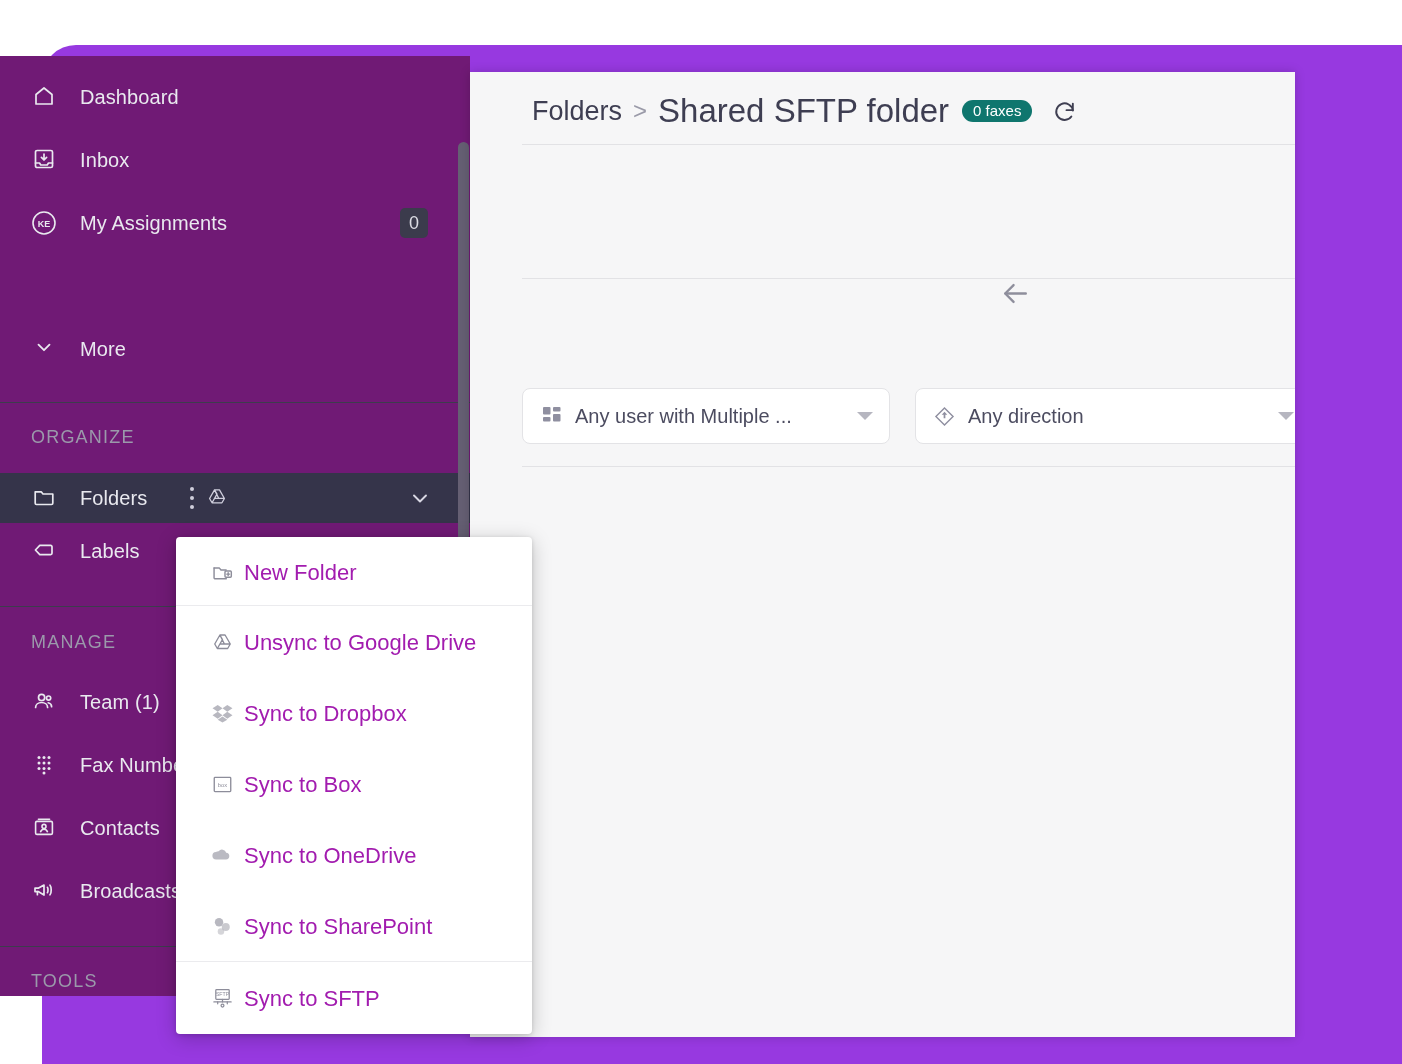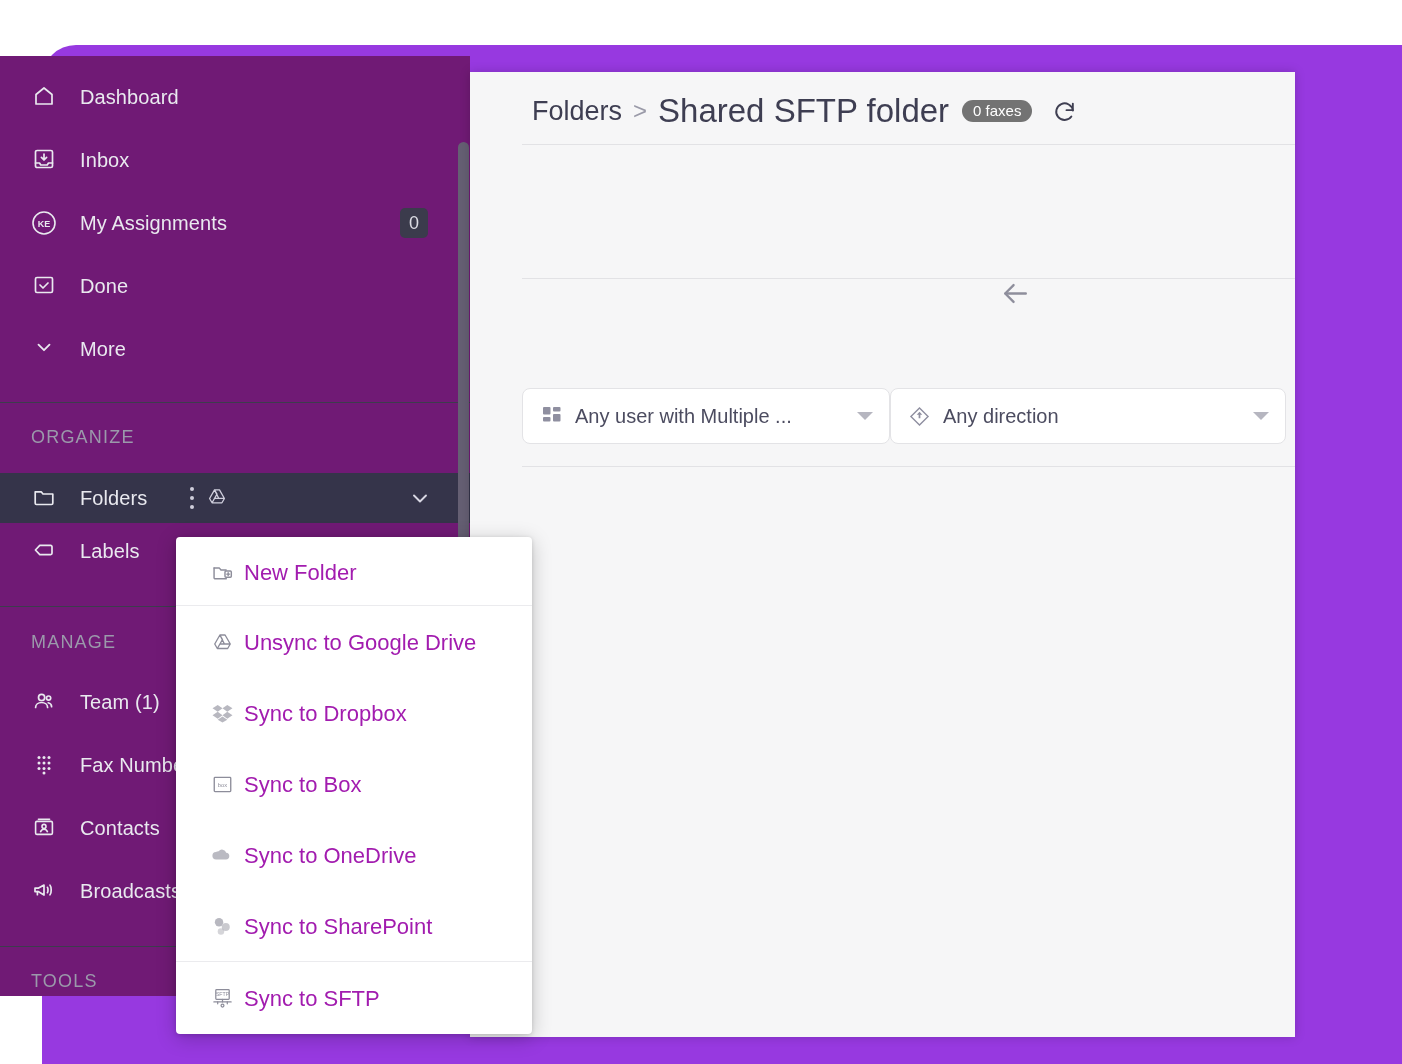--- a/index.html
+++ b/index.html
@@ -91,35 +91,35 @@
     position:absolute;left:0;top:0;width:825px;height:72px;
   }
   .crumb-row{
     position:absolute;left:62px;top:20px;display:flex;align-items:center;gap:0px;
     white-space:nowrap;
   }
   .crumb-a{font-size:27px;color:#3e3e52;}
   .crumb-sep{font-size:24px;color:#9a9aa8;margin:0 11px;}
   .crumb-cur{font-size:33px;color:#3e3e52;}
   .faxes-badge{
-    margin-left:13px;background:#737373;color:#ffffff;border-radius:13px;
+    margin-left:13px;background:#0f766e;color:#ffffff;border-radius:13px;
     font-size:15px;padding:3px 11px 4px;line-height:1;display:inline-block;
   }
   .refresh-btn{
     margin-left:19px;width:26px;height:26px;color:#3f3f52;display:inline-flex;
     align-items:center;justify-content:center;
   }
   .hr{position:absolute;left:52px;width:825px;height:1px;background:#e2e2e5;}
 
   .back-btn{
     position:absolute;left:527px;top:203px;width:36px;height:36px;
     color:#8e8e9c;display:flex;align-items:center;justify-content:center;
   }
 
-  .filters{position:absolute;left:52px;top:316px;display:flex;}
+  .filters{position:absolute;left:52px;top:316px;display:flex;gap:25px;}
   .filter-pill{
     height:56px;background:#ffffff;border:1px solid #e3e3e6;border-radius:8px;
     display:flex;align-items:center;position:relative;box-sizing:border-box;
   }
   .filter-pill .f-ico{
     margin-left:18px;width:21px;height:21px;display:flex;align-items:center;justify-content:center;
     color:#8f8fa0;
   }
   .filter-pill .f-txt{
     margin-left:13px;font-size:20px;color:#4c4c60;white-space:nowrap;
@@ -188,29 +188,20 @@
       <span class="ico">
         <svg width="26" height="26" viewBox="0 0 26 26">
             <circle cx="13" cy="13" r="11" fill="none" stroke="currentColor" stroke-width="1.6"></circle>
             <text x="13" y="17" text-anchor="middle" font-size="9" font-family="Liberation Sans, sans-serif" font-weight="bold" fill="currentColor">KE</text>
           </svg>
       </span>
       <span class="lbl">My Assignments</span>
       <span class="badge-count">0</span>
     </div>
 
-    <div class="nav-item" style="top:205px">
-      <span class="ico">
-        <svg width="24" height="24" viewBox="0 0 24 24" fill="none" stroke="currentColor" stroke-width="1.7" stroke-linecap="round" stroke-linejoin="round">
-            <rect x="3.5" y="4.5" width="17" height="15" rx="1.5"></rect>
-            <path d="M8 12l3 3 5-5"></path>
-          </svg>
-      </span>
-      <span class="lbl">Done</span>
-    </div>
 
     <div class="nav-item" style="top:268px">
       <span class="ico">
         <svg width="22" height="22" viewBox="0 0 24 24" fill="none" stroke="currentColor" stroke-width="2" stroke-linecap="round" stroke-linejoin="round">
             <path d="M6 9.5l6 6 6-6"></path>
           </svg>
       </span>
       <span class="lbl">More</span>
     </div>
 

